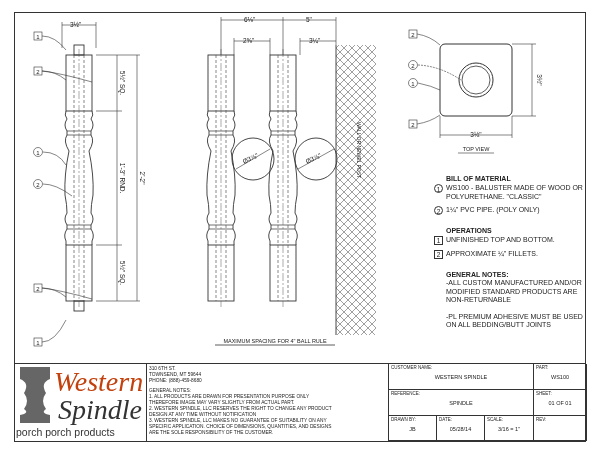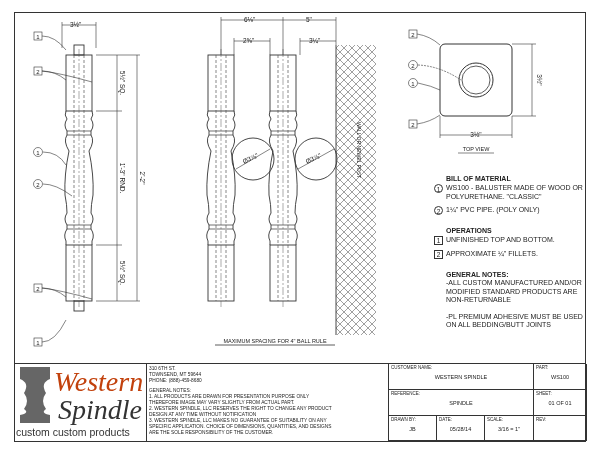--- a/index.html
+++ b/index.html
@@ -187,21 +187,21 @@
   </div>
 </div>
 
 <div class="title-block">
   <div class="logo">
     <svg width="40" height="60" style="position:absolute;left:2px;top:1px">
       <path d="M4 2 H34 V14 Q24 18 30 28 Q24 36 30 44 Q24 48 34 50 V58 H4 V50 Q14 48 8 44 Q14 36 8 28 Q14 18 4 14 Z" fill="#666"></path>
     </svg>
     <div class="w1">Western</div>
     <div class="w2">Spindle</div>
-    <div class="tag">custom custom products</div>
+    <div class="tag">porch porch products</div>
   </div>
   <div class="notes txt">
     <div>310 6TH ST.</div>
     <div>TOWNSEND, MT 59644</div>
     <div>PHONE: (888)-459-8680</div>
     <div style="height:4px"></div>
     <div>GENERAL NOTES:</div>
     <div>1.  ALL PRODUCTS ARE DRAWN FOR PRESENTATION PURPOSE ONLY</div>
     <div>THEREFORE IMAGE MAY VARY SLIGHTLY FROM ACTUAL PART.</div>
     <div>2.  WESTERN SPINDLE, LLC RESERVES THE RIGHT TO CHANGE ANY PRODUCT</div>

